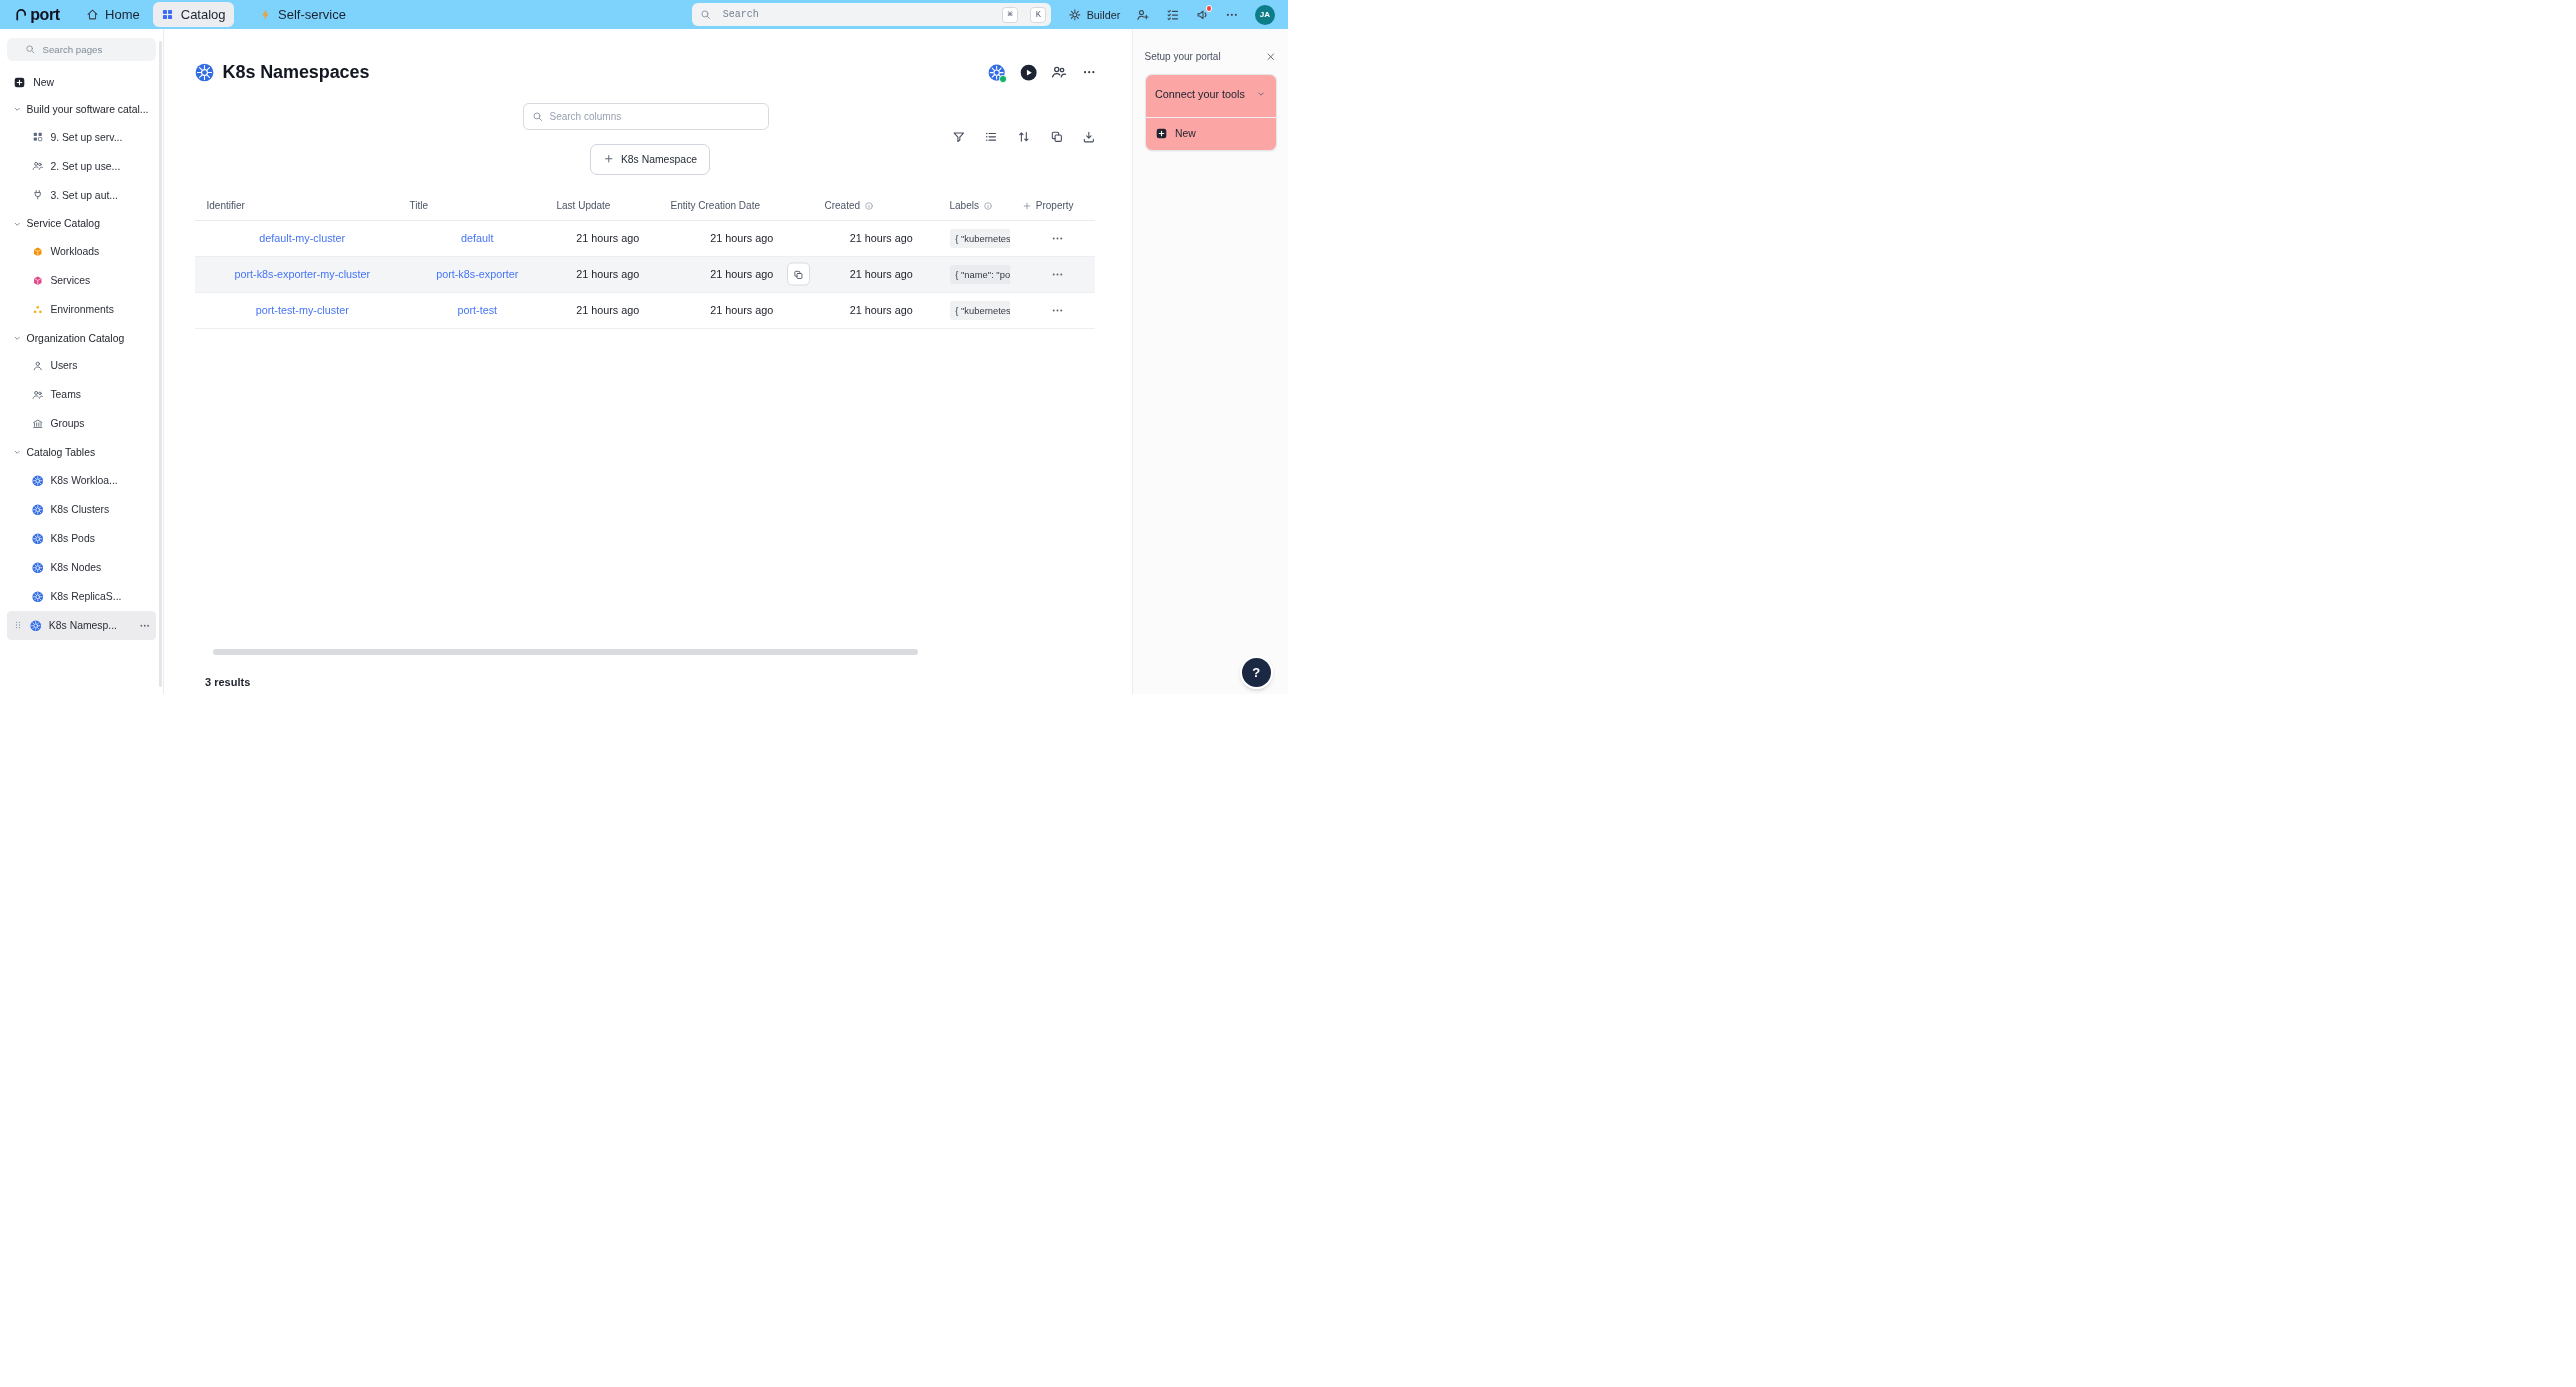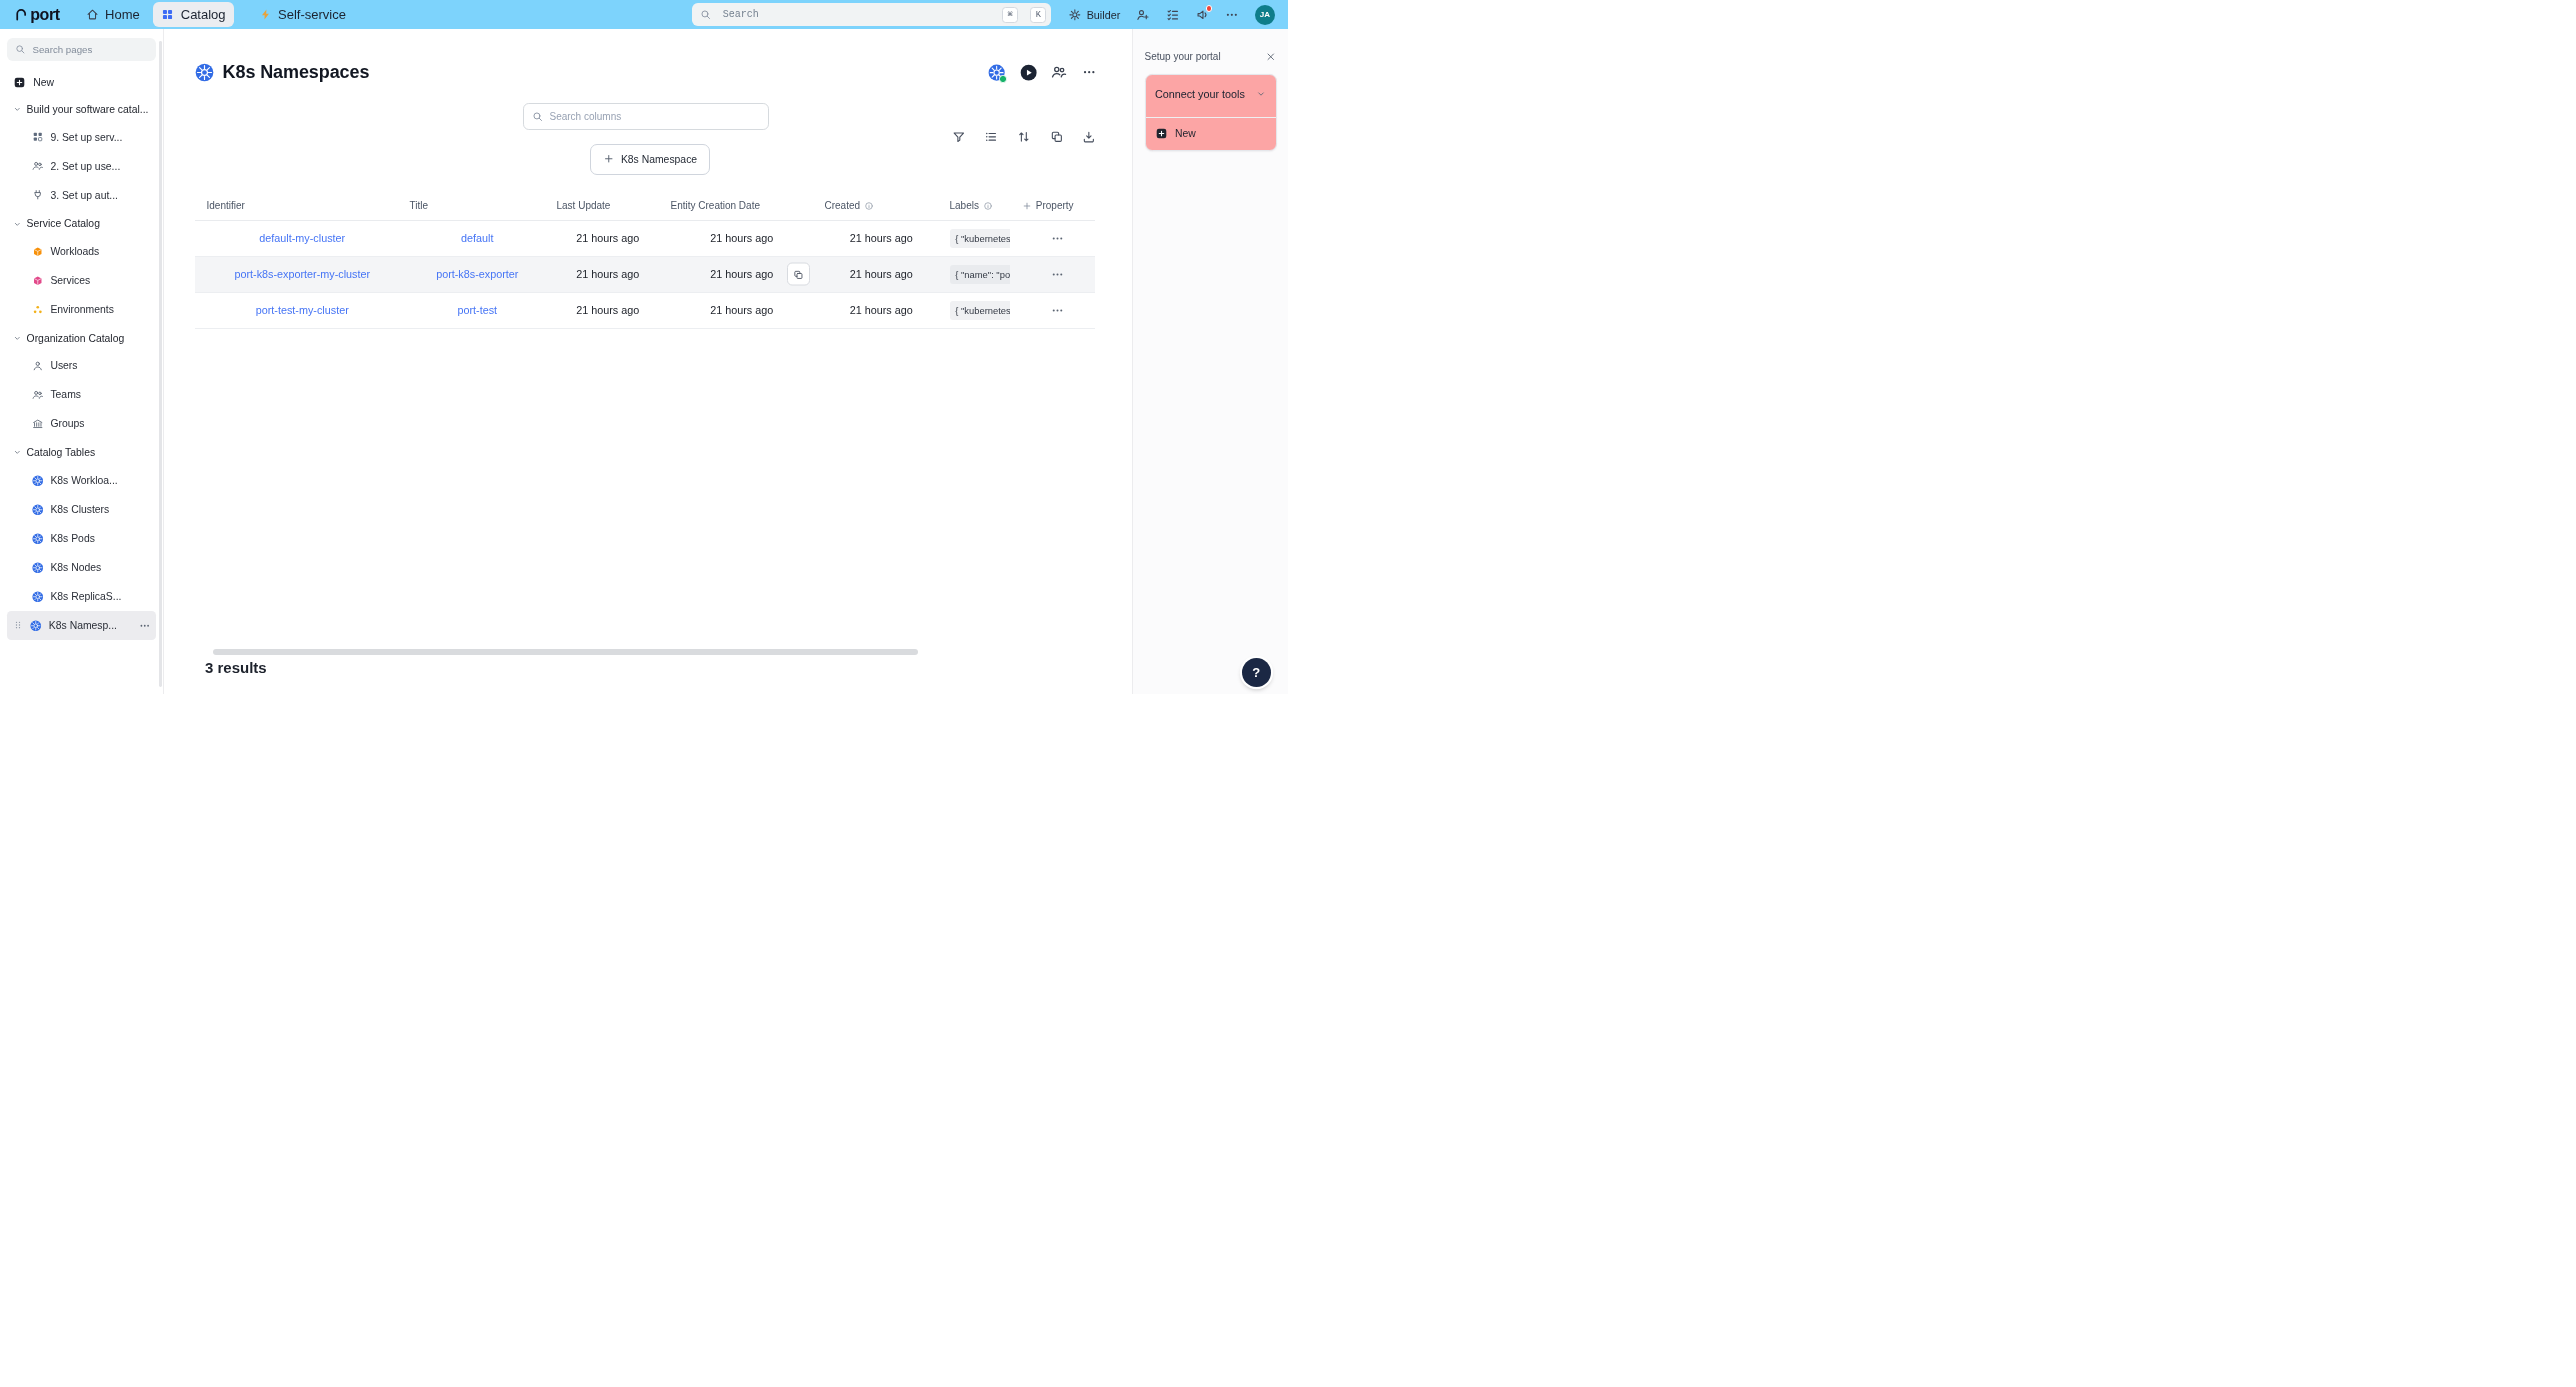--- a/index.html
+++ b/index.html
@@ -37,21 +37,21 @@
   .nbic { color:#3f4654; cursor:pointer; }
   .megaphone-wrap { position:relative; display:inline-flex; cursor:pointer; color:#3f4654; }
   .reddot { position:absolute; top:-2.2px; right:-2.9px; width:6.5px; height:6.5px; background:#f04438; border:1.1px solid #fff; border-radius:50%; }
   .avatar { width:20px; height:20px; border-radius:50%; background:#0e7d8a; color:#fff; font-size:8px; font-weight:700; letter-spacing:0.2px; display:flex; align-items:center; justify-content:center; cursor:pointer; }
 
   .body { flex:1; display:flex; min-height:0; }
 
   
   .sidebar { width:164px; flex:none; background:#fff; border-right:0.7px solid #ececee; padding:8.6px 7.2px 0 7.2px; position:relative; overflow:hidden; }
   .sb-thumb { position:absolute; right:1.4px; top:11.5px; bottom:7.2px; width:2.9px; background:#e4e5e8; border-radius:1.4px; }
-  .sb-search { display:flex; align-items:center; gap:6.5px; background:#f1f3f4; border-radius:5.8px; height:23px; padding:0 8px; color:#8b93a1; margin-bottom:8.6px; }
+  .sb-search { display:flex; align-items:center; gap:6.5px; background:#f1f3f4; border-radius:5.8px; height:23px; padding:0 18px; color:#8b93a1; margin-bottom:8.6px; }
   .sb-search input { flex:1; min-width:0; border:none; outline:none; background:transparent; font:inherit; font-size:9.7px; color:#333; }
   .sb-search input::placeholder { color:#828c9a; }
   .sb-new { display:flex; align-items:center; gap:7.2px; height:26px; padding:0 5.8px; border-radius:4.3px; font-size:10.4px; font-weight:500; color:#1d222c; cursor:pointer; }
   .sb-group { margin-top:1.4px; }
   .sb-group-h { display:flex; align-items:center; gap:5px; height:26px; padding:0 5.8px; color:#23262e; font-size:10.4px; cursor:pointer; white-space:nowrap; overflow:hidden; }
   .sb-item { display:flex; align-items:center; gap:7.2px; height:29px; padding:0 5.8px 0 24.5px; border-radius:4.3px; font-size:10.4px; color:#2a2e37; cursor:pointer; white-space:nowrap; overflow:hidden; }
   .sb-item .lbl { overflow:hidden; text-overflow:ellipsis; }
   .sb-item.selected { background:#ececef; padding-left:5.8px; }
   .sb-item.selected .more { margin-left:auto; color:#5b6472; }
   .drag { color:#8a93a2; }
@@ -87,21 +87,21 @@
   .txt { font-size:10.8px; color:#20242c; white-space:nowrap; }
   .relcell { position:relative; }
   .copy-btn { position:absolute; right:2.9px; top:50%; transform:translateY(-50%); width:23px; height:23px; background:#fff; border:0.7px solid #d8dbe0; border-radius:5px; display:flex; align-items:center; justify-content:center; color:#454d5c; cursor:pointer; }
   .labels { overflow:hidden; }
   .pill { display:inline-block; background:#f0f1f3; border-radius:2.9px; padding:3.6px 5.8px; font-size:9.4px; color:#343a45; white-space:nowrap; cursor:pointer; }
   .tdata.hover .pill { background:#e9ebee; }
   .actions { display:flex; }
   .actions .ic { margin-left:29.5px; cursor:pointer; color:#5b6472; }
 
   .hscroll { position:absolute; left:49px; bottom:39px; width:705px; height:6.5px; border-radius:4.3px; background:#d9dbde; cursor:pointer; }
-  .results { position:absolute; left:41px; bottom:18px; font-size:15px; font-weight:600; color:#1d222c; }
+  .results { position:absolute; left:41px; bottom:6px; font-size:11px; font-weight:600; color:#1d222c; }
 
   
   .rpanel { width:156px; flex:none; background:#fbfbfc; border-left:0.7px solid #ececee; padding:21.6px 11.5px 0; position:relative; }
   .rp-head { display:flex; align-items:center; justify-content:space-between; color:#4a5260; font-size:10px; margin-bottom:11.5px; }
   .rp-head .close { cursor:pointer; color:#5b6472; }
   .rp-card { background:#fca5a5; border:0.7px solid #e5e7eb; border-radius:7.2px; box-shadow:0 0.7px 1.4px rgba(16,24,40,.05); }
   .rp-connect { display:flex; align-items:center; justify-content:space-between; padding:13px 9.4px 17.3px; font-size:10.8px; color:#18202e; border-bottom:0.7px solid #eef0f2; cursor:pointer; }
   .rp-new { display:flex; align-items:center; gap:7.2px; padding:9.4px 9.4px; font-size:10.4px; font-weight:500; color:#1d222c; cursor:pointer; }
 
   .help { position:absolute; right:17.3px; bottom:7.2px; width:29px; height:29px; border-radius:50%; background:#1b2844; color:#fff; font-size:13px; font-weight:700; display:flex; align-items:center; justify-content:center; cursor:pointer; box-shadow:0 0 0 2.2px #fff, 0 2.2px 5.8px rgba(0,0,0,.28); }

